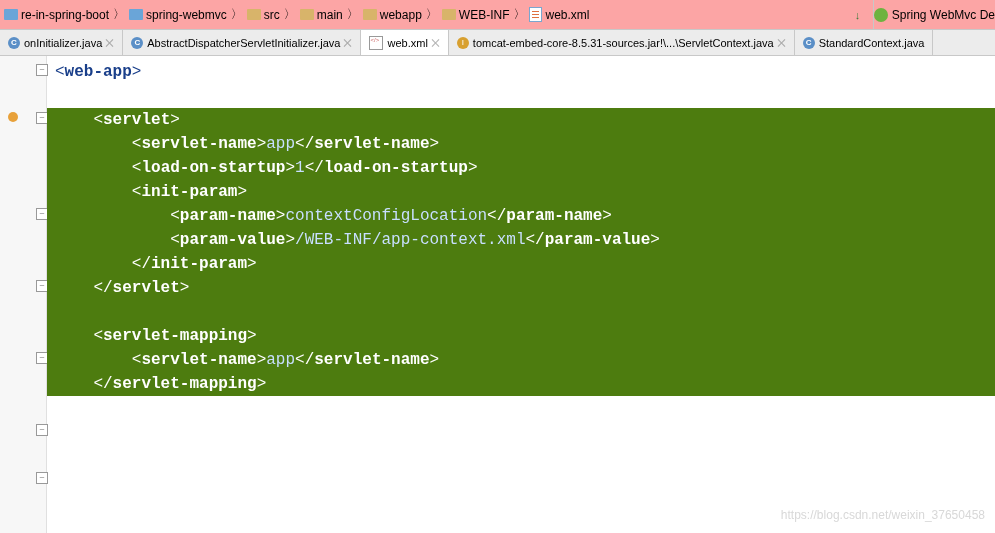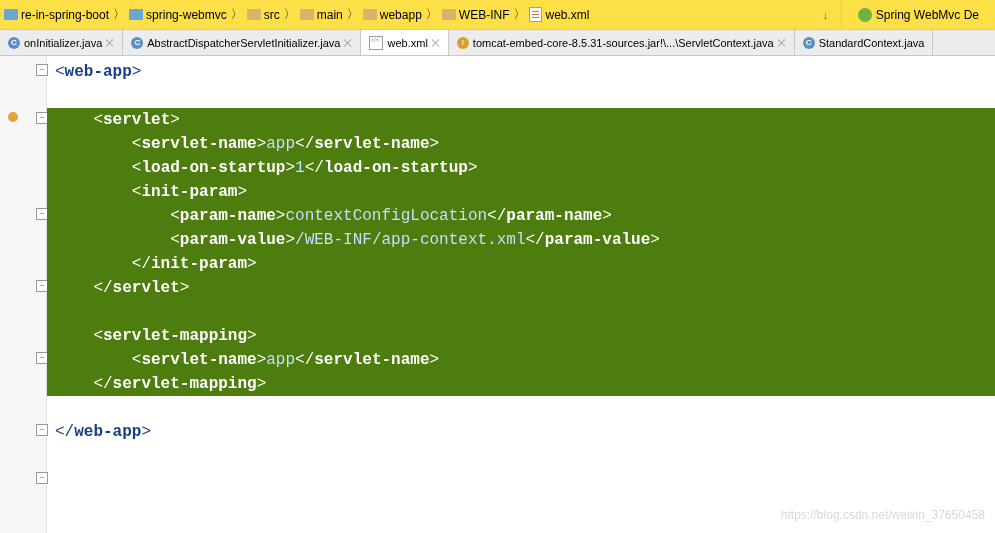--- a/index.html
+++ b/index.html
@@ -1,23 +1,23 @@
 <!DOCTYPE html>
 <html><head>
 <meta charset="utf-8">
 <style>
 html,body{margin:0;padding:0;font-family:"Segoe UI",Arial,sans-serif;font-size:12px;background:#fff;color:#000;overflow:hidden;width:995px;height:533px}
-.top{display:flex;height:29px;border-bottom:1px solid #c8c8c8;background:#fde047}
+.top{display:flex;height:29px;border-bottom:1px solid #c8c8c8;background:#fca5a5}
 .breadcrumbs{display:flex;align-items:center;flex:1;padding:0 4px;gap:4px;overflow:hidden}
 .crumb{display:flex;align-items:center;gap:3px;white-space:nowrap}
 .folder-icon{width:14px;height:11px;background:#d8b46a;border-radius:1px;position:relative}
 .folder-icon.blue{background:#6aa5d8}
 .file-icon{width:11px;height:13px;background:#fff;border:1px solid #7aa6cf;position:relative}
 .file-icon::after{content:"";position:absolute;top:3px;left:2px;right:2px;height:1px;background:#e07040;box-shadow:0 3px 0 #e07040,0 6px 0 #e07040}
-.right-top{display:flex;align-items:center;gap:4px;padding:0 16px;border-left:1px solid #c8c8c8}
+.right-top{display:flex;align-items:center;gap:4px;padding:0 0;border-left:1px solid #c8c8c8}
 .tabs{display:flex;height:25px;background:#ececec;border-bottom:1px solid #c8c8c8;overflow:hidden}
 .tab{display:flex;align-items:center;gap:4px;padding:0 8px;border-right:1px solid #c8c8c8;background:#ececec;cursor:pointer;white-space:nowrap;font-size:11px}
 .tab.active{background:#fff;border-bottom:1px solid #fff;margin-bottom:-1px}
 .tab .close{width:8px;height:8px;position:relative;opacity:.5}
 .tab .close::before,.tab .close::after{content:"";position:absolute;left:3px;top:-1px;width:1px;height:10px;background:#666}
 .tab .close::before{transform:rotate(45deg)}
 .tab .close::after{transform:rotate(-45deg)}
 .icon-java{width:12px;height:12px;border-radius:50%;background:#5b8fc7;display:flex;align-items:center;justify-content:center;color:#fff;font-size:8px;font-weight:bold}
 .icon-xml{width:12px;height:12px;background:#fff;border:1px solid #999;position:relative}
 .icon-xml::after{content:"</>";position:absolute;font-size:6px;color:#c66;left:0;top:0}
@@ -136,16 +136,15 @@
       <div class="line sel">        <span class="ang">&lt;</span><span class="tag">init-param</span><span class="ang">&gt;</span></div>
       <div class="line sel">            <span class="ang">&lt;</span><span class="tag">param-name</span><span class="ang">&gt;</span><span class="txt">contextConfigLocation</span><span class="ang">&lt;/</span><span class="tag">param-name</span><span class="ang">&gt;</span></div>
       <div class="line sel">            <span class="ang">&lt;</span><span class="tag">param-value</span><span class="ang">&gt;</span><span class="txt">/WEB-INF/app-context.xml</span><span class="ang">&lt;/</span><span class="tag">param-value</span><span class="ang">&gt;</span></div>
       <div class="line sel">        <span class="ang">&lt;/</span><span class="tag">init-param</span><span class="ang">&gt;</span></div>
       <div class="line sel">    <span class="ang">&lt;/</span><span class="tag">servlet</span><span class="ang">&gt;</span></div>
       <div class="line sel">&nbsp;</div>
       <div class="line sel">    <span class="ang">&lt;</span><span class="tag">servlet-mapping</span><span class="ang">&gt;</span></div>
       <div class="line sel">        <span class="ang">&lt;</span><span class="tag">servlet-name</span><span class="ang">&gt;</span><span class="txt">app</span><span class="ang">&lt;/</span><span class="tag">servlet-name</span><span class="ang">&gt;</span></div>
       <div class="line sel">    <span class="ang">&lt;/</span><span class="tag">servlet-mapping</span><span class="ang">&gt;</span></div>
       <div class="line plain">&nbsp;</div>
-      <div class="line plain"><span class="ang">&lt;/</span><span class="tag">web-app</span><span class="ang">&gt;</span></div>
       <div class="watermark">https://blog.csdn.net/weixin_37650458</div>
   </div>
 </div>
 
 </body></html>

